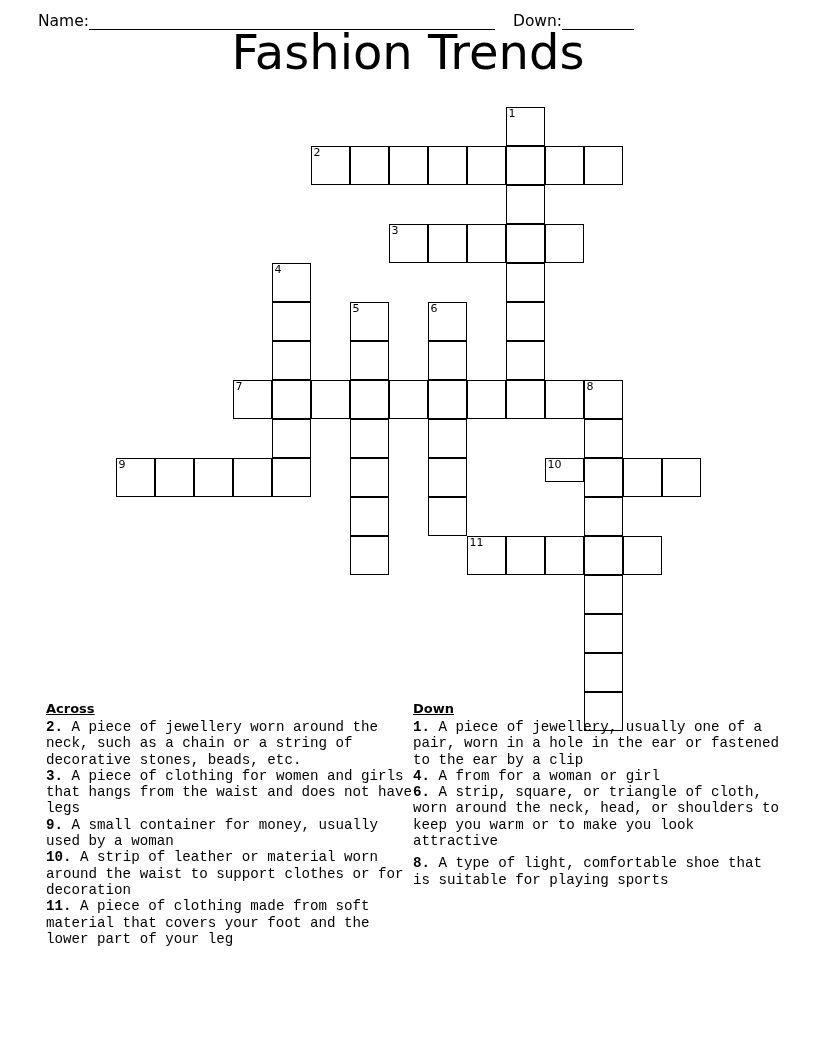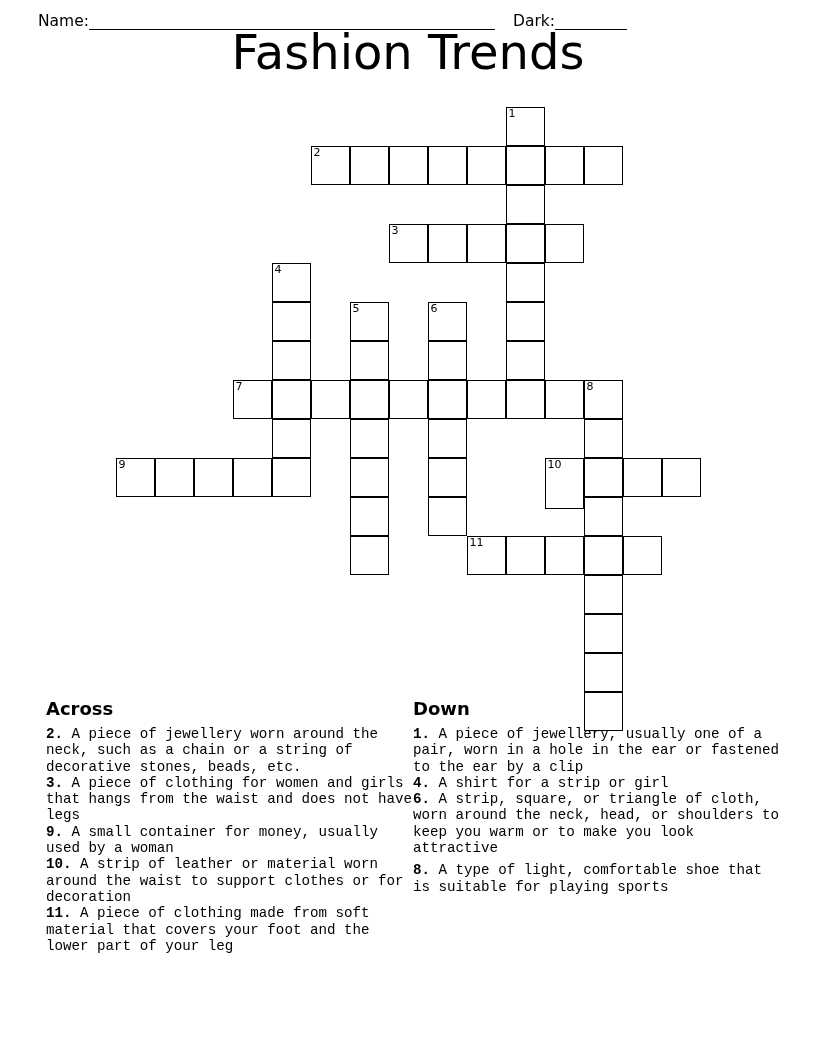--- a/index.html
+++ b/index.html
@@ -78,45 +78,46 @@
     gap:0px;
   }
   .clue-col{
     width:371px;
     box-sizing:border-box;
   }
   .clue-col.across{ margin-left:46px; }
   .clue-col.down{ margin-left:-4px; }
 
   .clue-heading{
-    font-size:18px;
+    font-size:13px;
     font-weight:bold;
+    text-decoration:underline;
     line-height:18px;
-    margin-bottom:8px;
+    margin-bottom:1px;
   }
   .clue-item{
     font-size:14.2px;
     line-height:16.3px;
     margin:0;
     text-align:left;
     font-family:Liberation Mono, monospace;
   }
   .clue-num{ font-weight:bold; }
   .clue-text{ font-weight:400; }
   .clue-item.spaced{ margin-top:6px; }
 </style>
 </head>
 <body>
 
 <div class="name-date-row">
   <span class="nd-left-pad"></span>
   <span class="nd-label">Name:</span>
   <span class="nd-rule nd-name-rule"></span>
   <span class="nd-gap"></span>
-  <span class="nd-label">Dark:</span>
+  <span class="nd-label">Down:</span>
   <span class="nd-rule nd-date-rule"></span>
 </div>
 
 <div class="puzzle-title">Fashion Trends</div>
 
 <div id="crossword-grid">
     <div class="xw-cell" style="left: 506px; top: 107px; width: 39px; height: 39px;">
       <span class="xw-num">1</span>
     </div>
     <div class="xw-cell" style="left: 311px; top: 146px; width: 39px; height: 39px;">
@@ -173,21 +174,21 @@
     <div class="xw-cell" style="left: 584px; top: 419px; width: 39px; height: 39px;"></div>
     <div class="xw-cell" style="left: 116px; top: 458px; width: 39px; height: 39px;">
       <span class="xw-num">9</span>
     </div>
     <div class="xw-cell" style="left: 155px; top: 458px; width: 39px; height: 39px;"></div>
     <div class="xw-cell" style="left: 194px; top: 458px; width: 39px; height: 39px;"></div>
     <div class="xw-cell" style="left: 233px; top: 458px; width: 39px; height: 39px;"></div>
     <div class="xw-cell" style="left: 272px; top: 458px; width: 39px; height: 39px;"></div>
     <div class="xw-cell" style="left: 350px; top: 458px; width: 39px; height: 39px;"></div>
     <div class="xw-cell" style="left: 428px; top: 458px; width: 39px; height: 39px;"></div>
-    <div class="xw-cell" style="left: 545px; top: 458px; width: 39px; height: 51px;">
+    <div class="xw-cell" style="left: 545px; top: 458px; width: 39px; height: 24px;">
       <span class="xw-num">10</span>
     </div>
     <div class="xw-cell" style="left: 584px; top: 458px; width: 39px; height: 39px;"></div>
     <div class="xw-cell" style="left: 623px; top: 458px; width: 39px; height: 39px;"></div>
     <div class="xw-cell" style="left: 662px; top: 458px; width: 39px; height: 39px;"></div>
     <div class="xw-cell" style="left: 350px; top: 497px; width: 39px; height: 39px;"></div>
     <div class="xw-cell" style="left: 428px; top: 497px; width: 39px; height: 39px;"></div>
     <div class="xw-cell" style="left: 584px; top: 497px; width: 39px; height: 39px;"></div>
     <div class="xw-cell" style="left: 350px; top: 536px; width: 39px; height: 39px;"></div>
     <div class="xw-cell" style="left: 467px; top: 536px; width: 39px; height: 39px;">
@@ -208,17 +209,17 @@
     <div class="clue-heading">Across</div>
   <div class="clue-item"><span class="clue-num">2.</span><span class="clue-text"> A piece of jewellery worn around the neck, such as a chain or a string of decorative stones, beads, etc.</span></div>
       <div class="clue-item"><span class="clue-num">3.</span><span class="clue-text"> A piece of clothing for women and girls that hangs from the waist and does not have legs</span></div>
       <div class="clue-item"><span class="clue-num">9.</span><span class="clue-text"> A small container for money, usually used by a woman</span></div>
       <div class="clue-item"><span class="clue-num">10.</span><span class="clue-text"> A strip of leather or material worn around the waist to support clothes or for decoration</span></div>
       <div class="clue-item"><span class="clue-num">11.</span><span class="clue-text"> A piece of clothing made from soft material that covers your foot and the lower part of your leg</span></div>
     </div>
   <div class="clue-col down" id="down-col">
     <div class="clue-heading">Down</div>
   <div class="clue-item"><span class="clue-num">1.</span><span class="clue-text"> A piece of jewellery, usually one of a pair, worn in a hole in the ear or fastened to the ear by a clip</span></div>
-      <div class="clue-item"><span class="clue-num">4.</span><span class="clue-text"> A shirt for a strip or girl</span></div>
+      <div class="clue-item"><span class="clue-num">4.</span><span class="clue-text"> A from for a woman or girl</span></div>
       <div class="clue-item"><span class="clue-num">6.</span><span class="clue-text"> A strip, square, or triangle of cloth, worn around the neck, head, or shoulders to keep you warm or to make you look attractive</span></div>
       <div class="clue-item spaced"><span class="clue-num">8.</span><span class="clue-text"> A type of light, comfortable shoe that is suitable for playing sports</span></div>
     </div>
 </div>
 
 </body></html>

